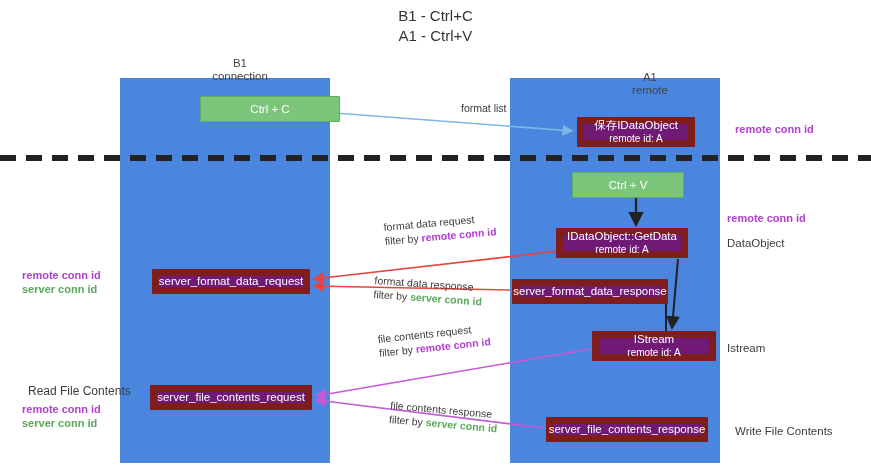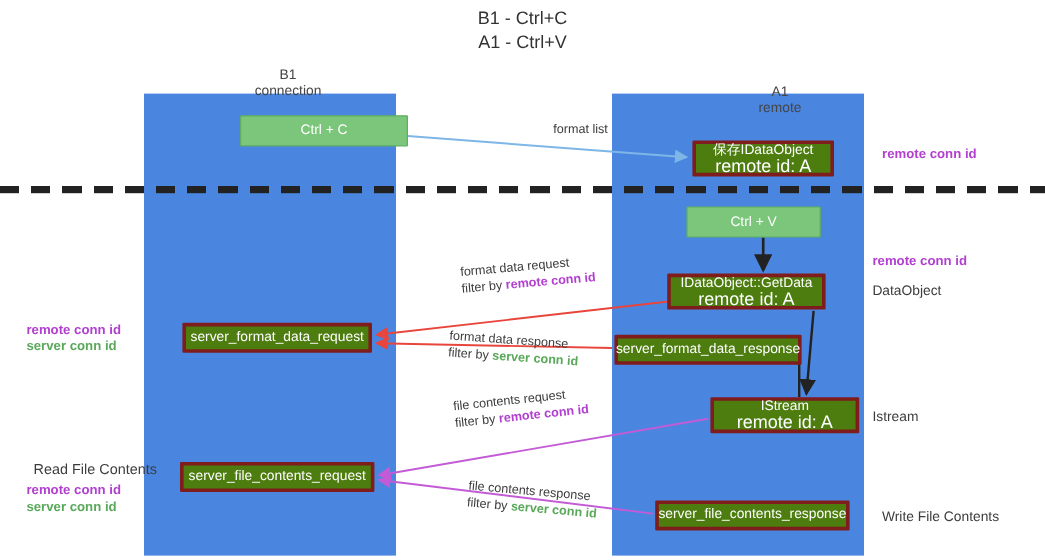--- a/index.html
+++ b/index.html
@@ -45,22 +45,22 @@
     display:flex;flex-direction:column;
     align-items:center;justify-content:center;
     text-align:center;
     color:#ffffff;
     font-size:11.5px;
     line-height:13px;
     border-radius:1px;
     padding:2px 4px;
   }
   .node.green{background:#7bc67b;border:1px solid #5fae5f;}
-  .node.orange{background:#4d7c0f;border:3px solid #7f1d1d;}
-  .node .l2{font-size:15px;}
+  .node.orange{background:#701a75;border:7px solid #7f1d1d;}
+  .node .l2{font-size:10px;}
 
   #n-ctrlc{left:160px;top:96px;width:140px;height:26px;margin-left:40px;}
   #n-save-ido{left:577px;top:117px;width:118px;height:30px;}
   #n-ctrlv{left:572px;top:172px;width:112px;height:26px;}
   #n-getdata{left:556px;top:228px;width:132px;height:30px;}
   #n-sfdreq{left:152px;top:269px;width:158px;height:25px;}
   #n-sfdres{left:512px;top:279px;width:156px;height:25px;}
   #n-istream{left:592px;top:331px;width:124px;height:30px;}
   #n-sfcreq{left:150px;top:385px;width:162px;height:25px;}
   #n-sfcres{left:546px;top:417px;width:162px;height:25px;}

